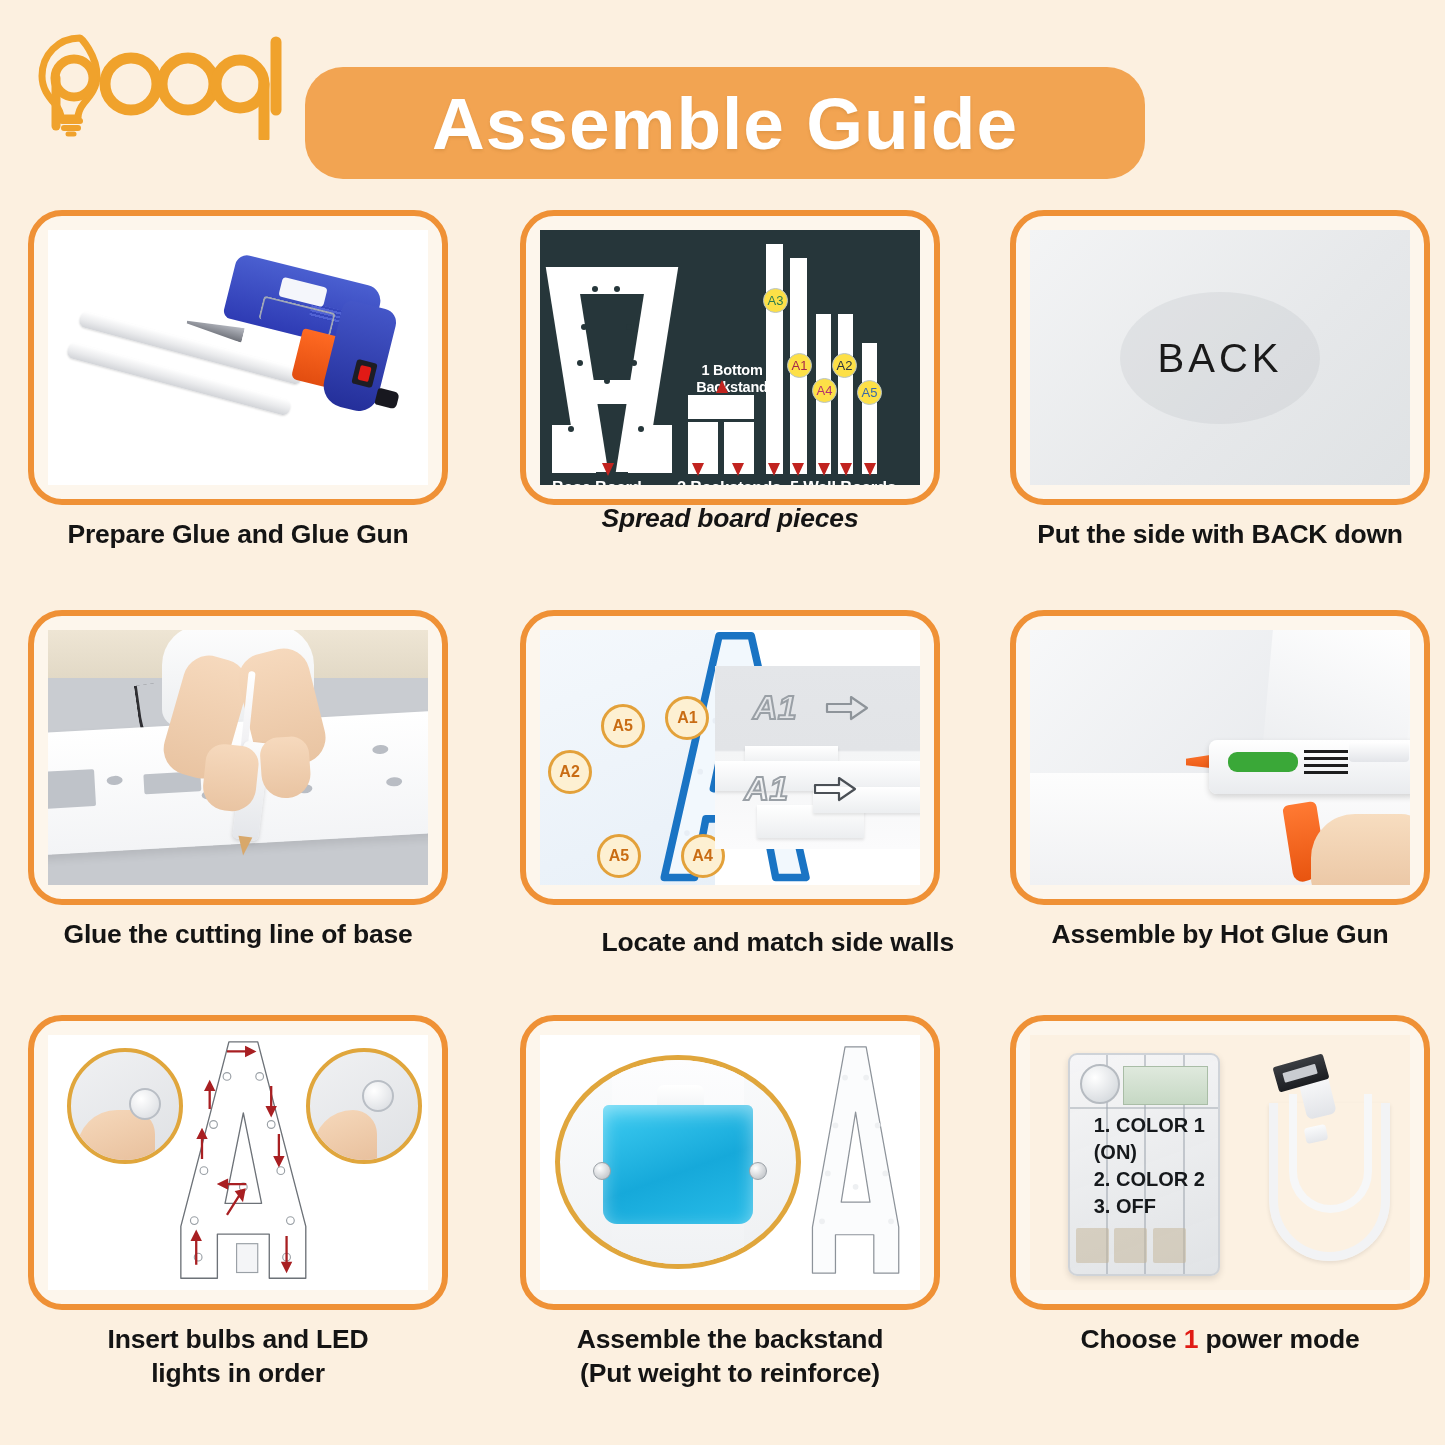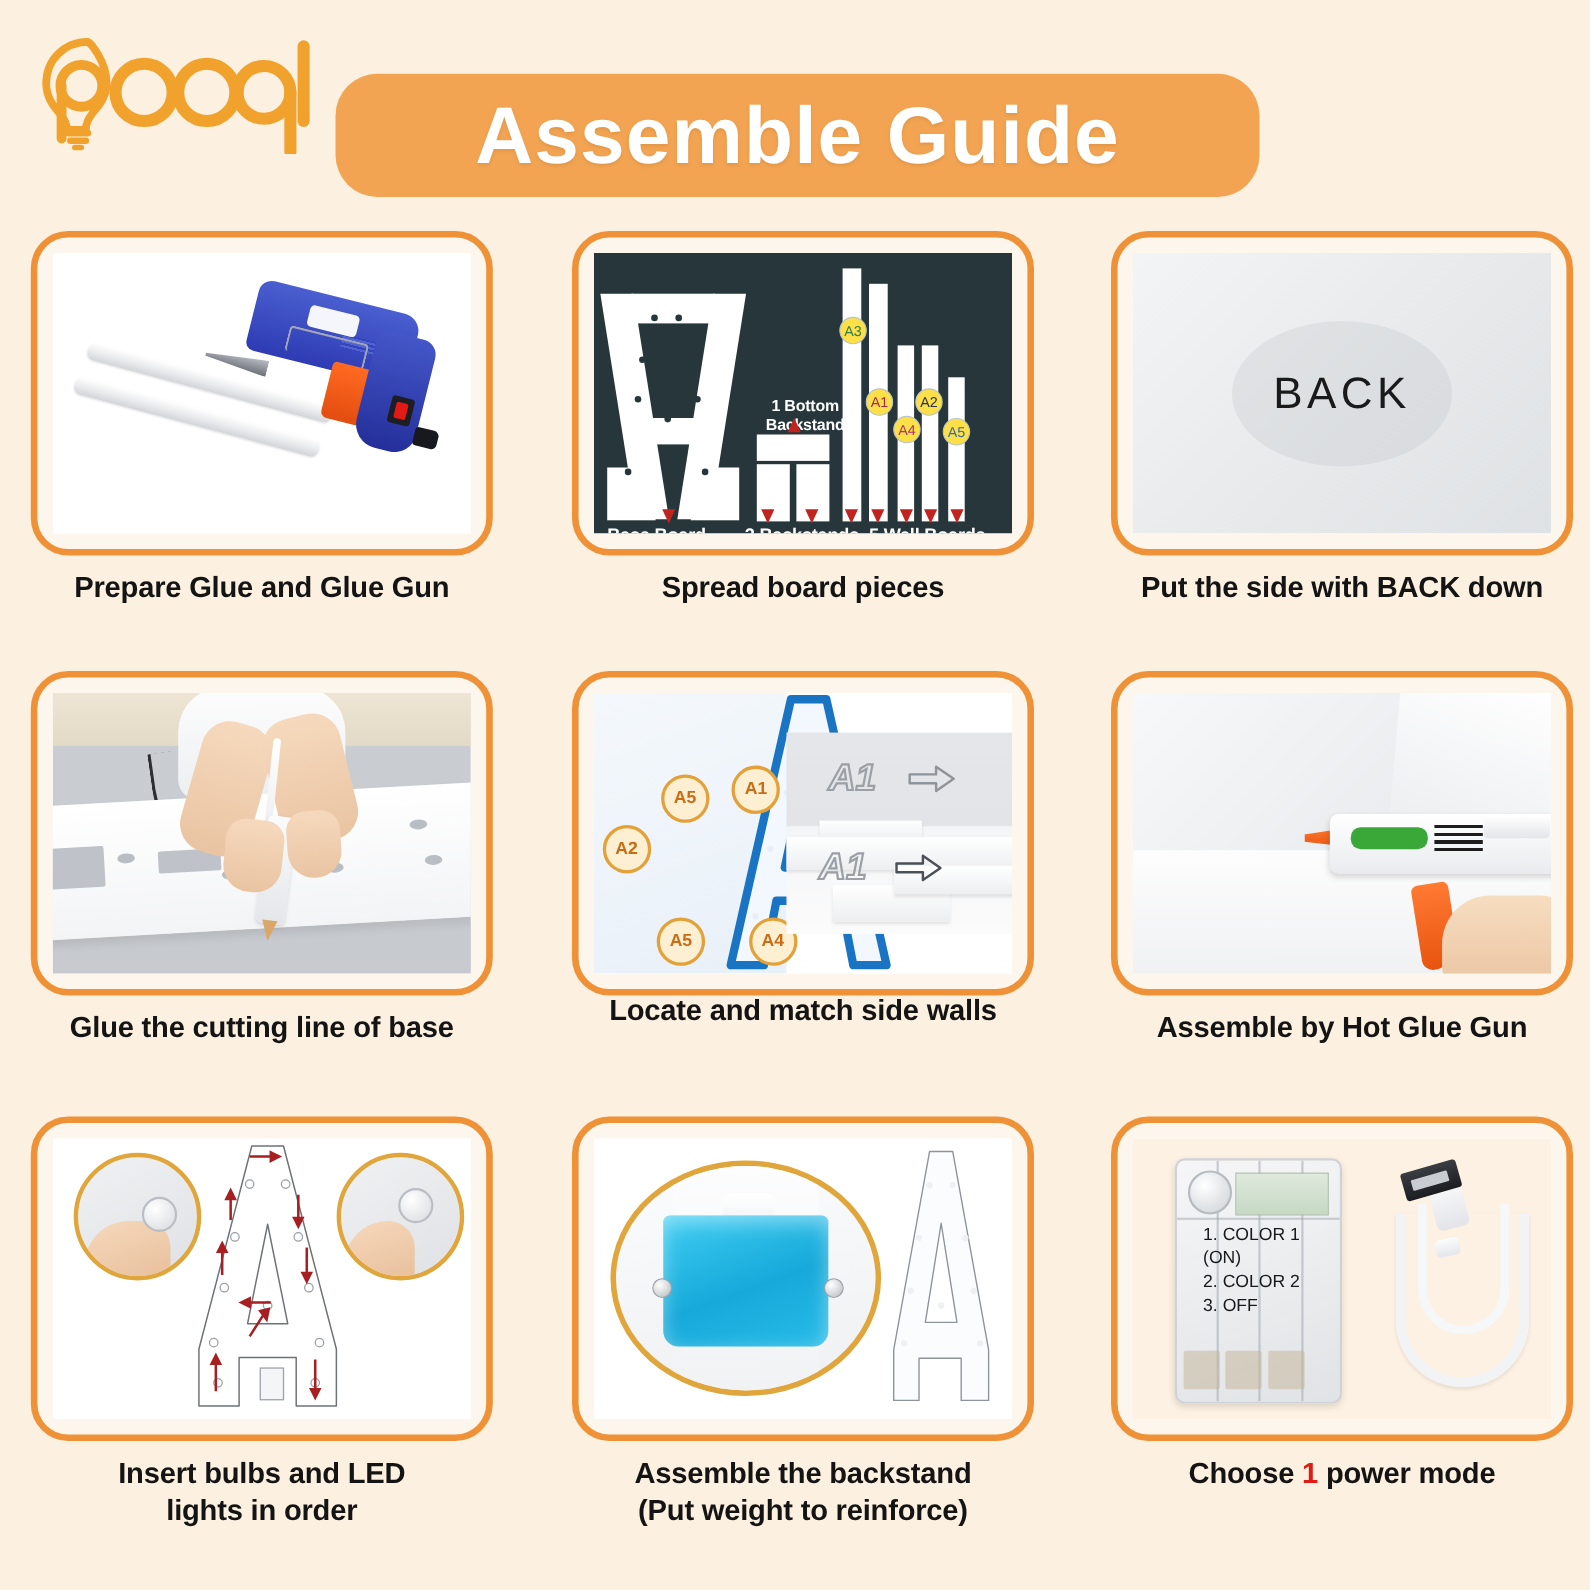--- a/index.html
+++ b/index.html
@@ -301,21 +301,21 @@
   .p9knob{
     position:absolute;left:7%;top:4%;width:36px;height:36px;border-radius:50%;
     background:radial-gradient(circle at 36% 32%,#ffffff,#ccd1d6);border:2px solid #b6bbc1;
   }
   .p9chip{
     position:absolute;left:36%;top:5%;width:56%;height:17%;
     background:linear-gradient(180deg,#dfe9dd,#c6d8c4);border:1px solid #a9bda6;
   }
   .p9modes{
     position:absolute;left:16%;top:26%;width:84%;
-    font-size:16px;line-height:1.35;color:#16191c;font-weight:400;
+    font-size:20px;line-height:1.35;color:#16191c;font-weight:700;
     font-family:"Liberation Sans",sans-serif;
   }
   .p9cellwin{position:absolute;bottom:5%;width:22%;height:16%;background:rgba(196,180,150,.5);border-radius:2px;}
   .p9usb{position:absolute;left:54%;top:8%;width:44%;height:84%;}
   .p9plug{
     position:absolute;left:24%;top:2%;width:52px;height:26px;
     background:linear-gradient(180deg,#3a3d42,#1b1d21);border-radius:3px;transform:rotate(-16deg);
   }
   .p9plug i{position:absolute;left:8px;top:8px;width:34px;height:10px;background:#c9ccd1;border-radius:1px;}
   .p9plug2{
@@ -441,21 +441,21 @@
           <div class="redarrow" style="left:152px;top:233px;"></div>
           <div class="redarrow" style="left:192px;top:233px;"></div>
           <div class="redarrow" style="left:228px;top:233px;"></div>
           <div class="redarrow" style="left:252px;top:233px;"></div>
           <div class="redarrow" style="left:278px;top:233px;"></div>
           <div class="redarrow" style="left:300px;top:233px;"></div>
           <div class="redarrow" style="left:324px;top:233px;"></div>
         </div>
       </div>
     </div>
-    <div class="caption" style="left:-14px;top:308px;width:448px;">Spread board pieces</div>
+    <div class="caption" style="left:-14px;top:292px;width:448px;font-style:italic;">Spread board pieces</div>
   </div>
 
   <div class="cell" style="left:1010px;top:30px;width:420px;height:400px;">
     <div class="card" style="width:420px;height:295px;">
       <div class="card-inner">
         <div class="p3board"></div>
         <div class="p3circle"></div>
         <div class="p3text">BACK</div>
       </div>
     </div>
@@ -526,21 +526,21 @@
               <path d="M2 9 H26 V2 L42 13 L26 24 V17 H2 Z" fill="none" stroke="#8e949a" stroke-width="2.2" stroke-linejoin="round"></path>
             </svg>
             <span class="p5mark" style="left:14%;top:56%;">A1</span>
             <svg class="p5arrow" style="left:46%;top:60%;" viewBox="0 0 44 26">
               <path d="M2 9 H26 V2 L42 13 L26 24 V17 H2 Z" fill="none" stroke="#4b5056" stroke-width="2.2" stroke-linejoin="round"></path>
             </svg>
           </div>
         </div>
       </div>
     </div>
-    <div class="caption" style="left:-14px;top:292px;width:448px;">
+    <div class="caption" style="left:-14px;top:316px;width:448px;text-align:right;">
       <div>Locate and match side walls</div>
     </div>
   </div>
 
   <div class="cell" style="left:1010px;top:430px;width:420px;height:400px;">
     <div class="card" style="width:420px;height:295px;">
       <div class="card-inner">
         <div class="p6">
           <div class="p6panelA"></div>
           <div class="p6panelC"></div>

